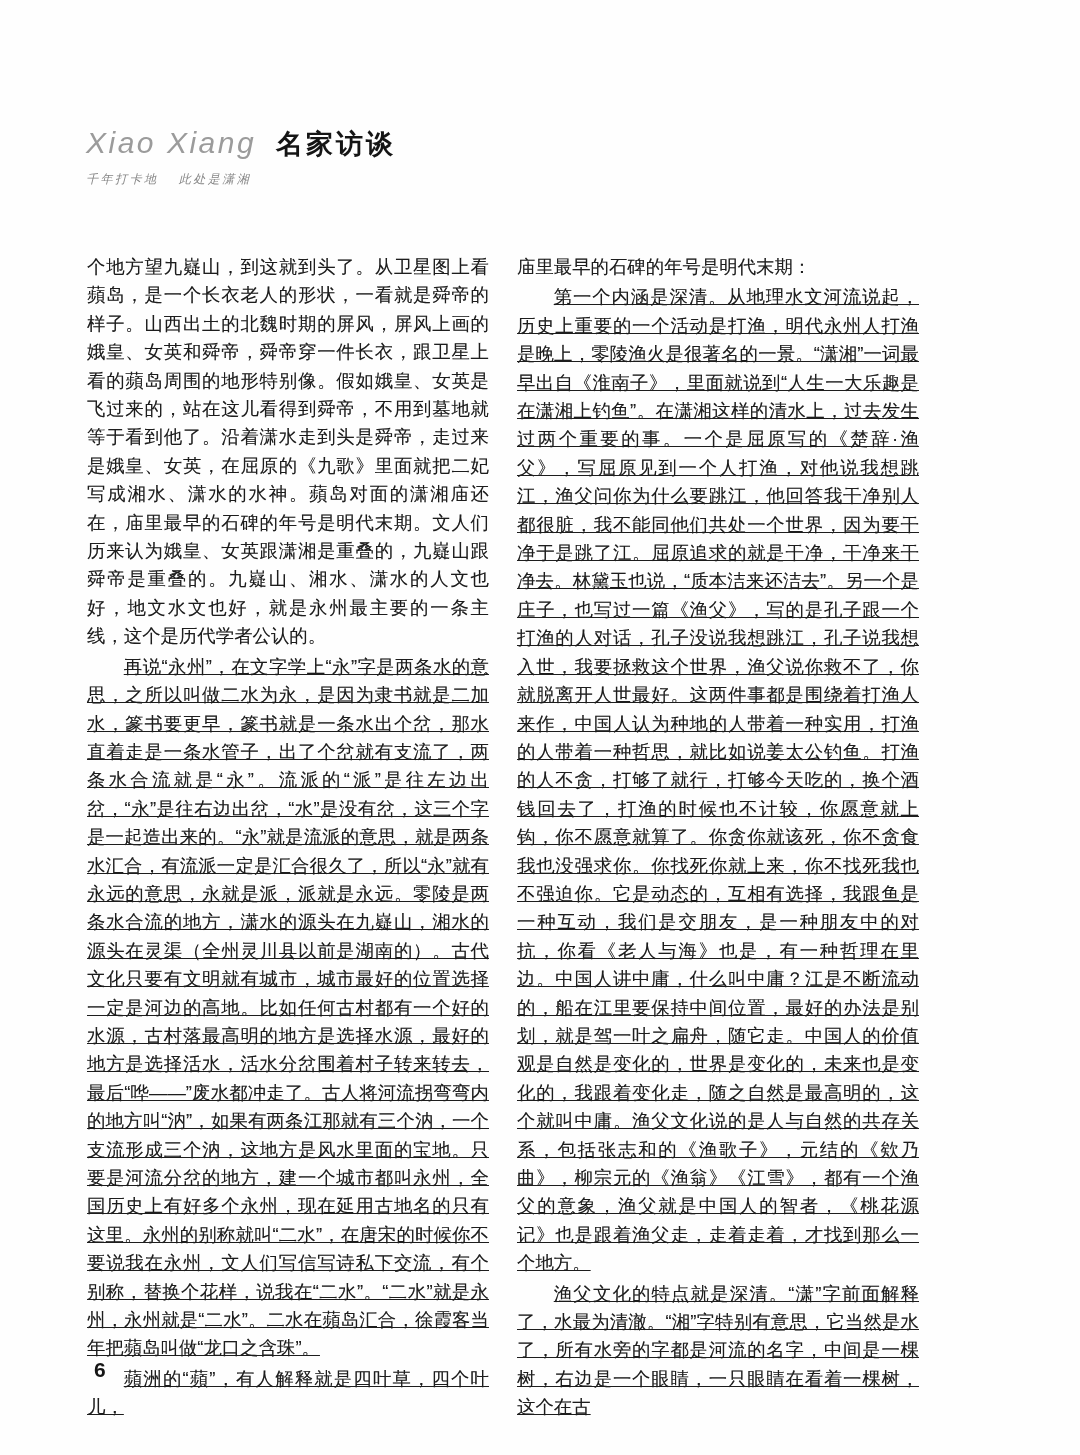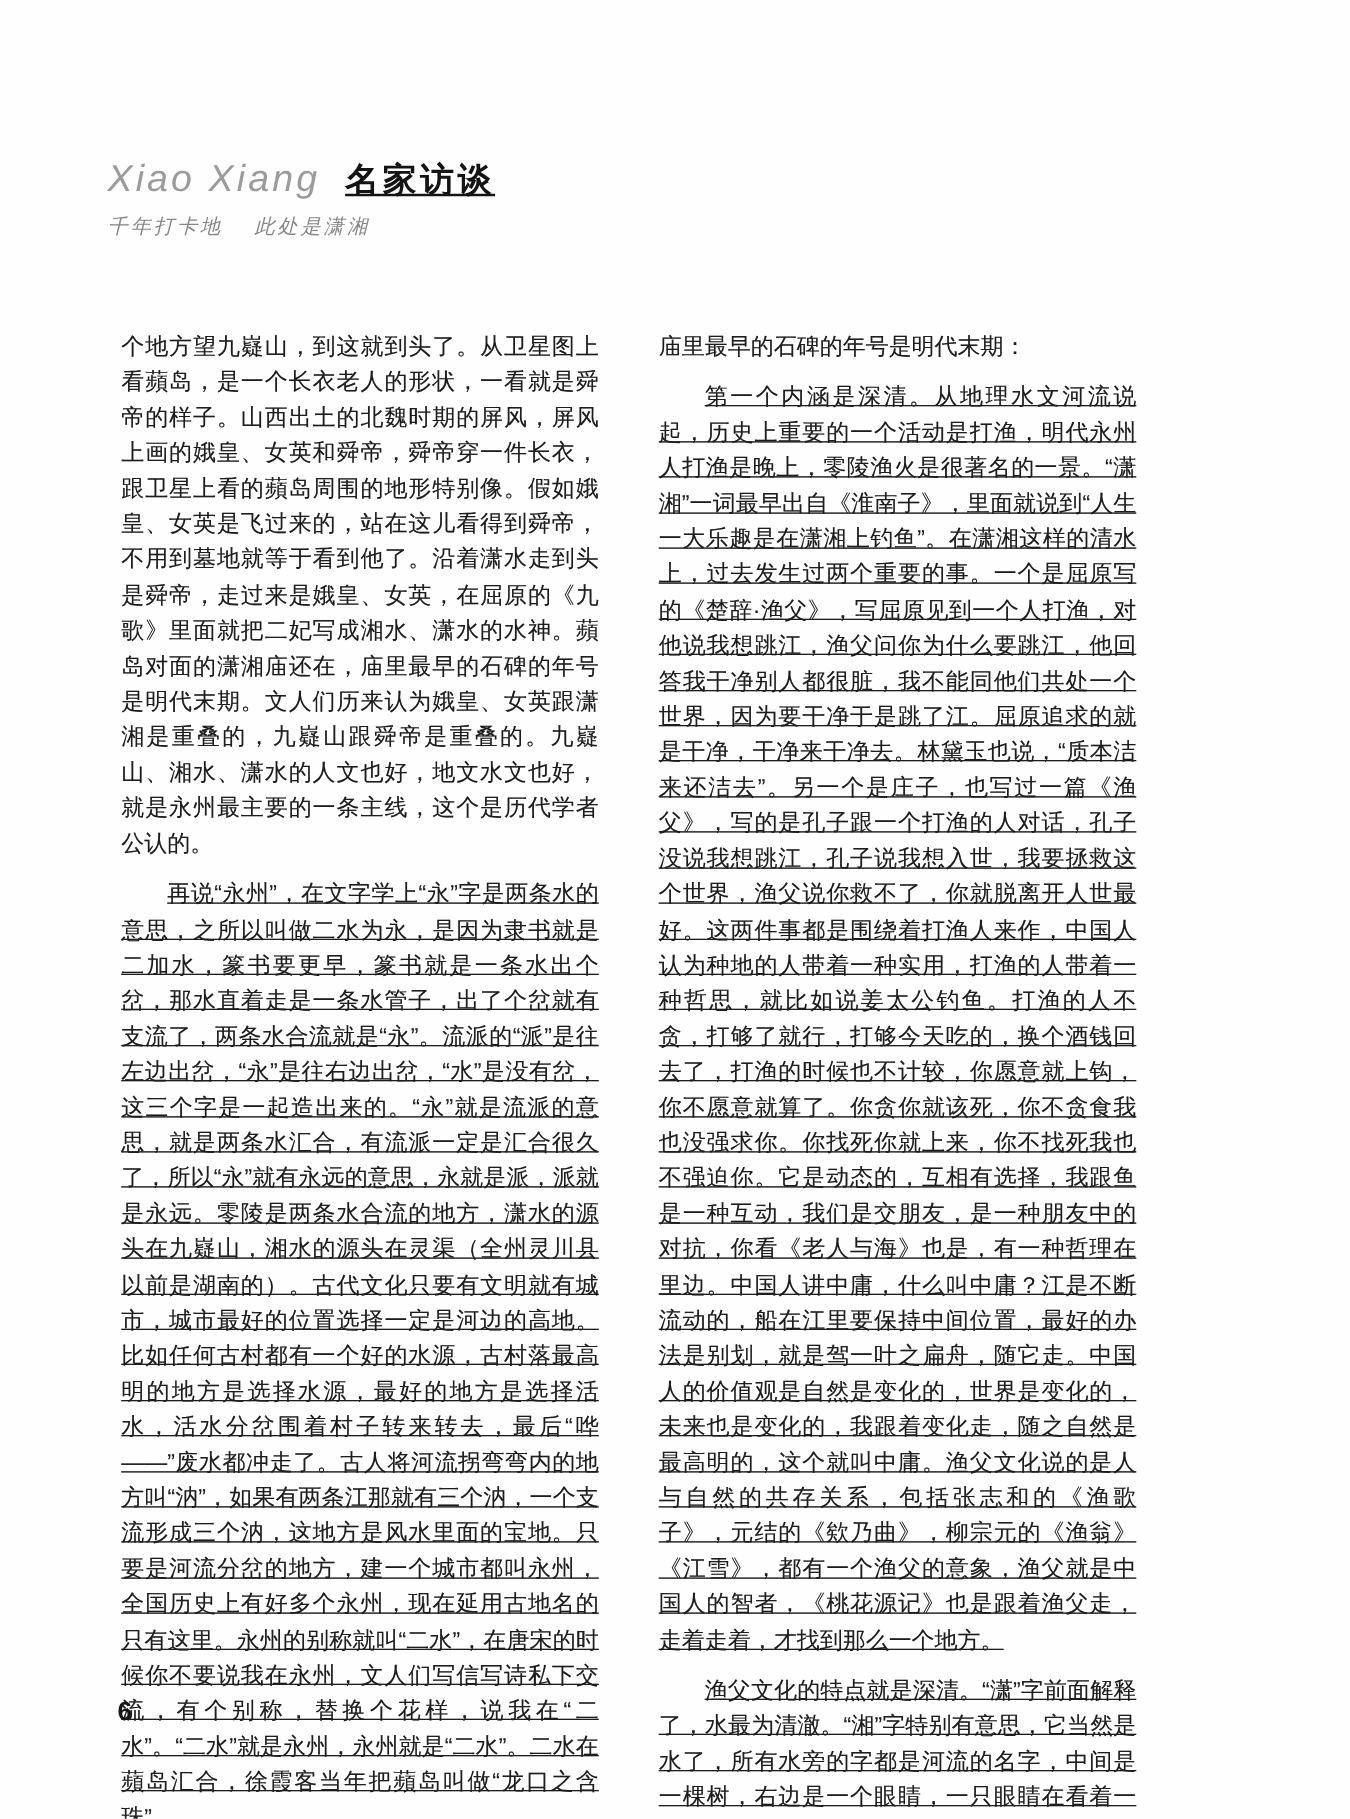--- a/index.html
+++ b/index.html
@@ -33,45 +33,44 @@
     font-size: 30px;
     color: #9b9b9b;
     letter-spacing: 2.5px;
   }
   .section-title {
     font-size: 27px;
     font-weight: bold;
     color: #141414;
     letter-spacing: 3px;
     margin-left: 20px;
-    text-decoration: underline;
   }
   .tagline {
     margin-top: 9px;
-    font-family: Liberation Serif, serif;
+    font-family: Liberation Sans, sans-serif;
     font-style: italic;
-    font-size: 16px;
+    font-size: 12px;
     color: #868686;
     letter-spacing: 2.5px;
   }
   
   .col {
     position: absolute;
     top: 251px;
     width: 406px;
     font-size: 18.4px;
     line-height: 28.4px;
     color: #1d1d1d;
     text-align: justify;
     text-justify: inter-ideograph;
     text-shadow: 0 0 0.4px rgba(0,0,0,0.35);
   }
   .col-left  { left: 85px; }
   .col-right { left: 515px; }
-  .col p { margin: 12px; padding: 0; }
+  .col p { margin: 2px; padding: 0; }
   .col p.indent { text-indent: 2em; text-decoration: underline; }
   
   .page-number {
     position: absolute;
     left: 94px;
     top: 1358px;
     font-size: 21px;
     font-weight: bold;
     color: #161616;
   }

